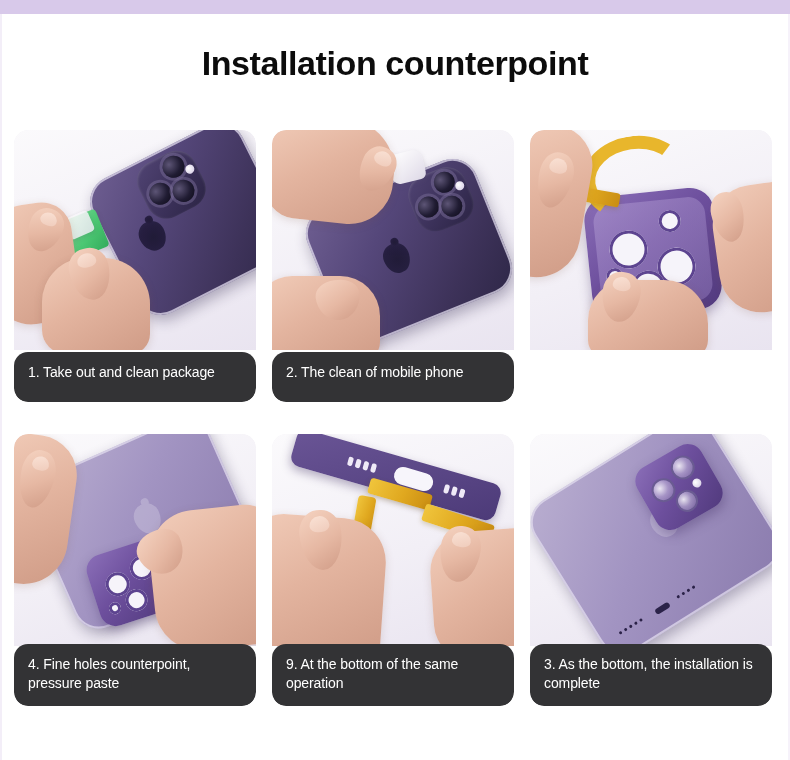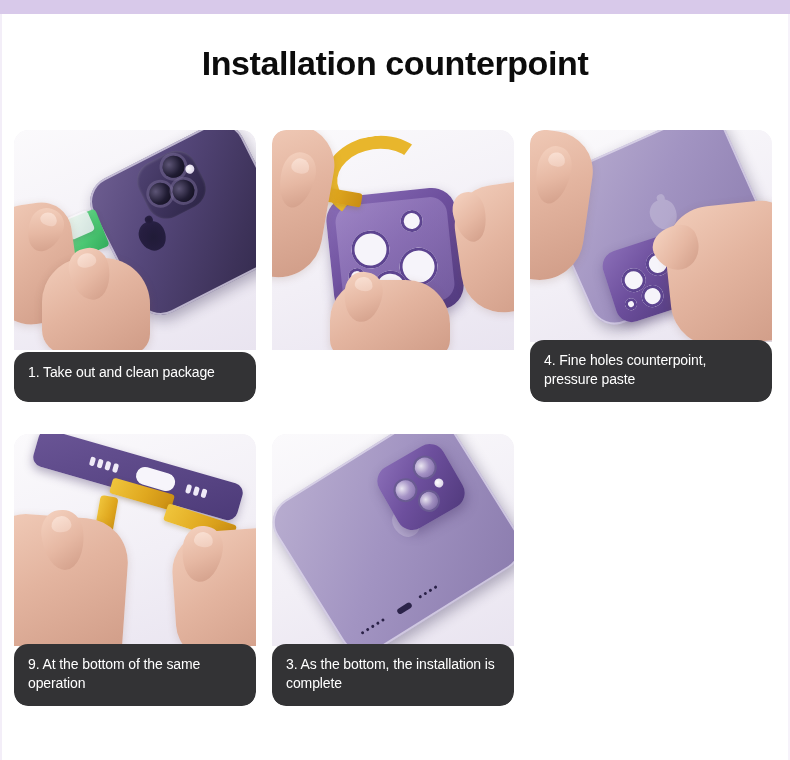--- a/index.html
+++ b/index.html
@@ -312,20 +312,44 @@
 
         <div class="hand" style="left:28px; top:128px; width:108px; height:96px; border-radius:44px 46px 20px 24px;"></div>
         <div class="finger" style="left:56px; top:118px; width:40px; height:52px; transform:rotate(-12deg);">
           <div class="nail" style="left:10px; top:5px; width:19px; height:14px;"></div>
         </div>
       </div>
     </div>
     <div class="step-caption">1. Take out and clean package</div>
   </div>
 
+  <div class="step-card row1">
+    <div class="step-photo">
+      <div class="scene">
+        <div class="phone" style="left:46px; top:50px; width:182px; height:142px; transform:rotate(-22deg);">
+          <div class="phone-rail"></div>
+          <div class="cam-bump" style="left:110px; top:6px; width:60px; height:58px;">
+            <div class="lens" style="left:5px; top:21px; width:21px; height:21px;"></div>
+            <div class="lens" style="left:29px; top:4px; width:21px; height:21px;"></div>
+            <div class="lens" style="left:27px; top:29px; width:21px; height:21px;"></div>
+            <div class="flash" style="left:48px; top:19px;"></div>
+          </div>
+          <div class="apple-logo" style="left:64px; top:58px;"></div>
+        </div>
+        <div class="cloth" style="left:118px; top:22px; width:34px; height:30px; transform:rotate(-14deg);"></div>
+        <div class="hand" style="left:-4px; top:-12px; width:126px; height:104px; border-radius:34px 50px 44px 30px; transform:rotate(6deg);"></div>
+        <div class="finger" style="left:88px; top:16px; width:34px; height:46px; transform:rotate(26deg);">
+          <div class="nail" style="left:9px; top:4px; width:18px; height:14px;"></div>
+        </div>
+        <div class="hand" style="left:-16px; top:146px; width:124px; height:86px; border-radius:36px 40px 20px 20px;"></div>
+        <div class="finger" style="left:44px; top:150px; width:44px; height:40px; transform:rotate(-6deg);"></div>
+      </div>
+    </div>
+    <div class="step-caption">2. The clean of mobile phone</div>
+  </div>
 
   <div class="step-card row1">
     <div class="step-photo">
       <div class="scene">
         <div class="protector" style="left:58px; top:62px; width:130px; height:122px; transform:rotate(-6deg);">
           <div class="protector-inner"></div>
           <div class="hole" style="left:22px; top:36px; width:38px; height:38px;"></div>
           <div class="hole" style="left:68px; top:58px; width:38px; height:38px;"></div>
           <div class="hole" style="left:40px; top:78px; width:34px; height:34px;"></div>
           <div class="hole" style="left:74px; top:20px; width:22px; height:22px;"></div>

